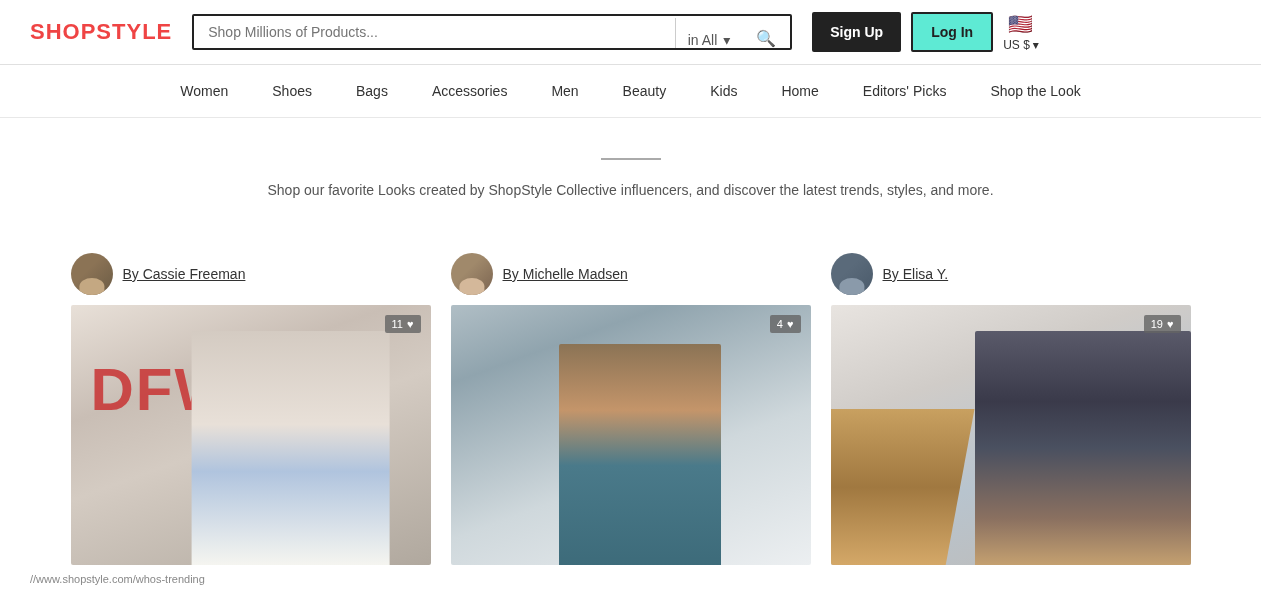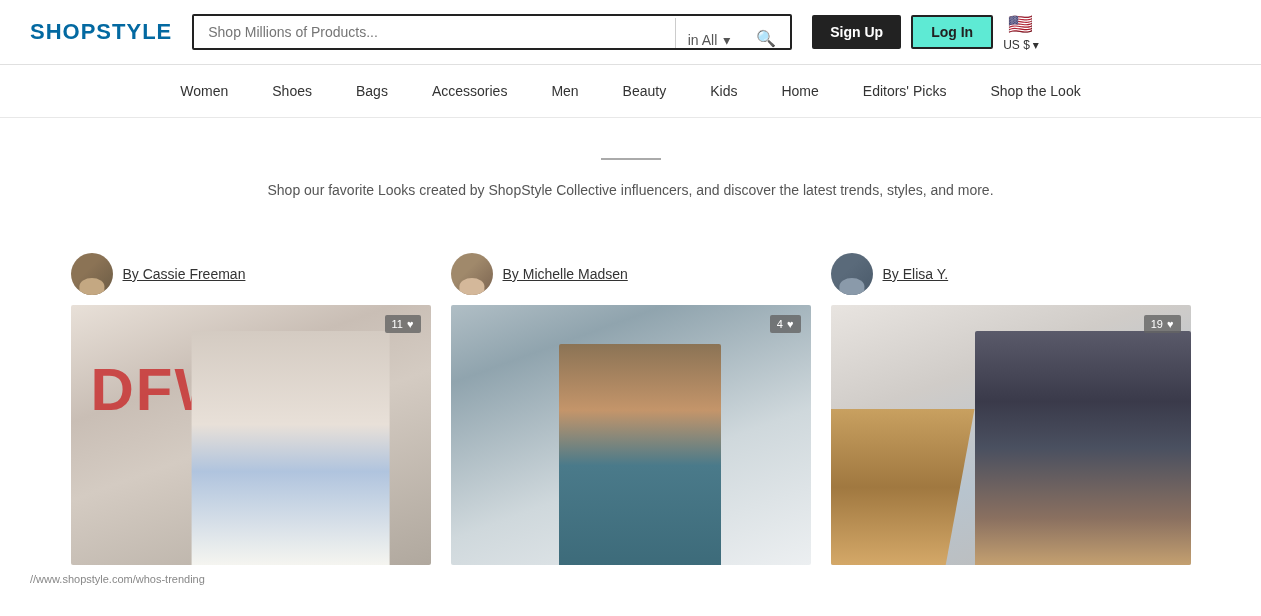--- a/index.html
+++ b/index.html
@@ -10,21 +10,21 @@
       display: flex;
       align-items: center;
       padding: 12px 30px;
       border-bottom: 1px solid #e0e0e0;
       gap: 20px;
     }
     .logo {
       font-size: 22px;
       font-weight: bold;
       letter-spacing: 1px;
-      color: #0369a1;
+      color: #ef4444;
       text-decoration: none;
       white-space: nowrap;
       flex-shrink: 0;
     }
     .search-bar {
       flex: 1;
       display: flex;
       align-items: flex-end;
       border: 2px solid #222;
       border-radius: 2px;
@@ -60,21 +60,20 @@
     .search-btn {
       background: #fff;
       border: none;
       padding: 0 14px;
       cursor: pointer;
       font-size: 16px;
       color: #333;
     }
     .header-actions {
       display: flex;
-      align-items: center;
       gap: 10px;
       flex-shrink: 0;
     }
     .btn-signup {
       background: #222;
       color: #fff;
       border: none;
       padding: 9px 18px;
       font-size: 14px;
       font-weight: bold;

